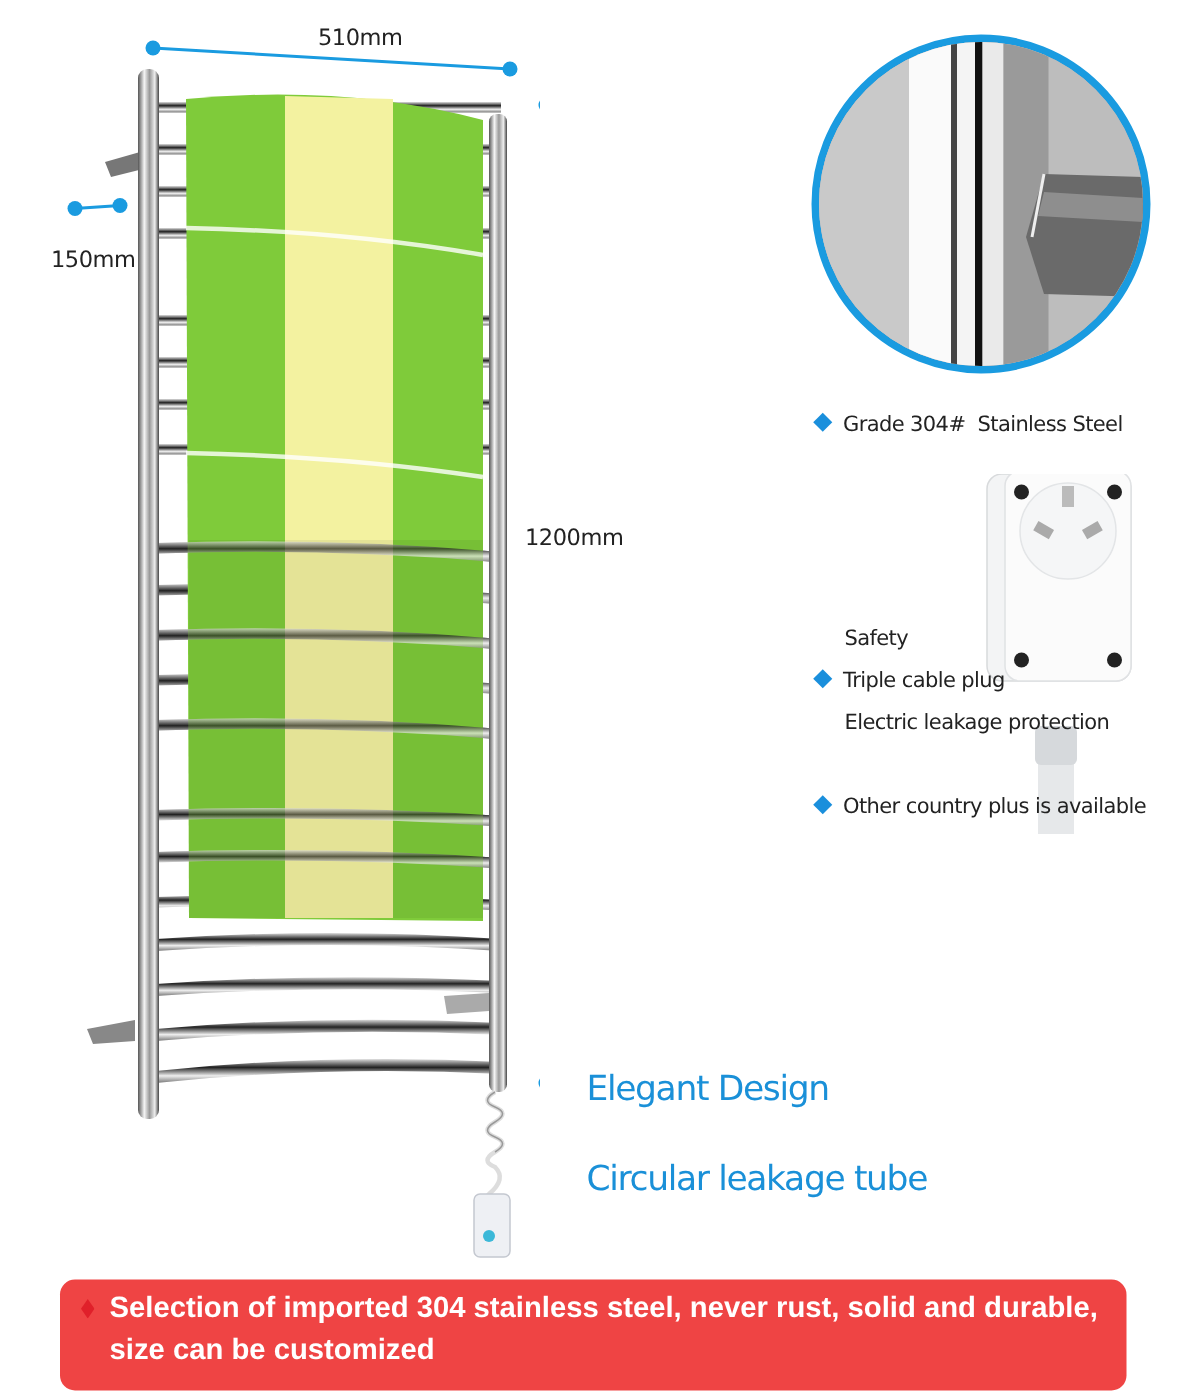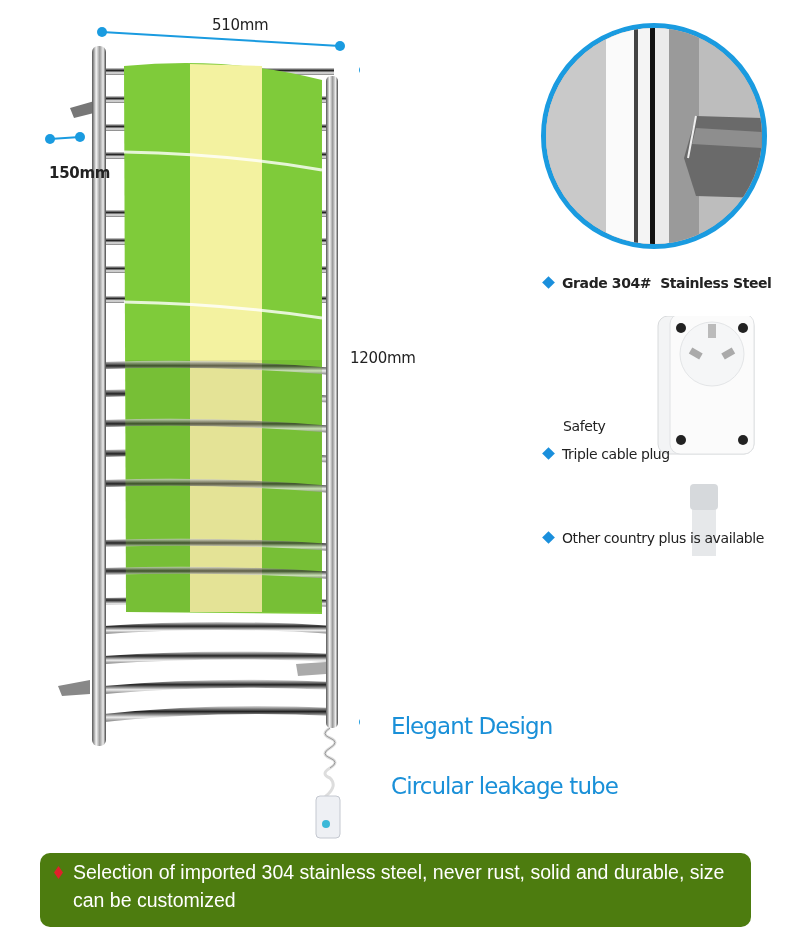--- a/index.html
+++ b/index.html
@@ -2,21 +2,21 @@
 <html><head>
 <meta charset="utf-8">
 <style>
   html,body{margin:0;padding:0;background:#fff;}
   body{width:790px;height:931px;position:relative;overflow:hidden;font-family:"Liberation Sans",sans-serif;}
   .abs{position:absolute;}
   .dim-label{font-family:"DejaVu Sans",sans-serif;font-size:15px;color:#222;letter-spacing:-0.3px;}
   .feature{font-family:"DejaVu Sans",sans-serif;font-size:14px;color:#222;letter-spacing:-0.4px;white-space:nowrap;}
   .diamond{display:inline-block;width:9px;height:9px;background:#1a8fdc;transform:rotate(45deg);margin-right:9px;vertical-align:1px;}
   .headline{font-family:"DejaVu Sans",sans-serif;font-size:23px;color:#1a90d8;letter-spacing:-0.9px;white-space:nowrap;margin-top:46px;}
-  .banner{left:40px;top:853px;width:711px;height:74px;background:#4d7c0f;border-radius:10px;}
+  .banner{left:40px;top:853px;width:711px;height:74px;background:#ef4444;border-radius:10px;font-weight:bold;}
   .banner-text{position:absolute;left:33px;top:5px;right:14px;color:#fff;font-family:"Liberation Sans",sans-serif;font-size:19.5px;line-height:28px;}
   .red-diamond{position:absolute;left:14px;top:13px;width:9px;height:13px;background:#e0202a;clip-path:polygon(50% 0,100% 50%,50% 100%,0 50%);}
 </style>
 </head>
 <body>
 
 <div class="abs" style="left:0;top:0;width:360px;height:850px;">
   <svg width="360" height="850" viewBox="0 0 360 850">
     <defs>
       <linearGradient id="chrome" x1="0" x2="1" y1="0" y2="0">
@@ -89,21 +89,21 @@
     <line x1="50" y1="139" x2="80" y2="137" stroke="#1a9be0" stroke-width="2"></line>
     <circle cx="50" cy="139" r="5" fill="#1a9be0"></circle>
     <circle cx="80" cy="137" r="5" fill="#1a9be0"></circle>
     <line x1="364" y1="70" x2="364" y2="722" stroke="#1a9be0" stroke-width="2"></line>
     <circle cx="364" cy="70" r="5" fill="#1a9be0"></circle>
     <circle cx="364" cy="722" r="5" fill="#1a9be0"></circle>
   </svg>
 </div>
 
 <div class="abs dim-label" style="left:212px;top:16px;">510mm</div>
-<div class="abs dim-label" style="left:49px;top:164px;font-weight:bold;">150mm</div>
+<div class="abs dim-label" style="left:34px;top:164px;">150mm</div>
 <div class="abs dim-label" style="left:350px;top:349px;">1200mm</div>
 
 <div class="abs" style="left:541px;top:23px;width:226px;height:226px;border-radius:50%;border:5px solid #1a9be0;overflow:hidden;box-sizing:border-box;background:#b8b8b8;">
   <svg width="216" height="216" viewBox="0 0 216 216">
     <rect width="216" height="216" fill="#bdbdbd"></rect>
     <rect x="0" y="0" width="60" height="216" fill="#c9c9c9"></rect>
     <rect x="60" y="0" width="28" height="216" fill="#fafafa"></rect>
     <rect x="88" y="0" width="4" height="216" fill="#444"></rect>
     <rect x="92" y="0" width="12" height="216" fill="#f4f4f4"></rect>
     <rect x="104" y="0" width="5" height="216" fill="#111"></rect>
@@ -125,27 +125,28 @@
     <circle cx="93" cy="12" r="5" fill="#222"></circle>
     <circle cx="31" cy="124" r="5" fill="#222"></circle>
     <circle cx="93" cy="124" r="5" fill="#222"></circle>
     <circle cx="62" cy="38" r="32" fill="#f5f6f7" stroke="#e3e5e7"></circle>
     <rect x="58" y="8" width="8" height="14" fill="#bbb"></rect>
     <rect x="40" y="34" width="12" height="7" transform="rotate(30 46 37)" fill="#aaa"></rect>
     <rect x="72" y="34" width="12" height="7" transform="rotate(-30 78 37)" fill="#aaa"></rect>
   </svg>
 </div>
 
-<div class="abs feature" style="left:544px;top:275px;font-weight:bold;">
+<div class="abs feature" style="left:544px;top:275px;">
   <span class="diamond"></span><span style="white-space:pre;">Grade 304#  Stainless Steel</span>
 </div>
 
 <div class="abs feature" style="left:544px;top:412px;line-height:28px;">
   <div style="padding-left:19px;">Safety</div>
   <div><span class="diamond"></span><span>Triple cable plug</span></div>
+  <div style="padding-left:19px;">Electric leakage protection</div>
 </div>
 
 <div class="abs feature" style="left:544px;top:530px;">
   <span class="diamond"></span><span>Other country plus is available</span>
 </div>
 
 <div class="abs headline" style="left:391px;top:667px;">Elegant Design</div>
 <div class="abs headline" style="left:391px;top:727px;">Circular leakage tube</div>
 
 <div class="abs banner">

